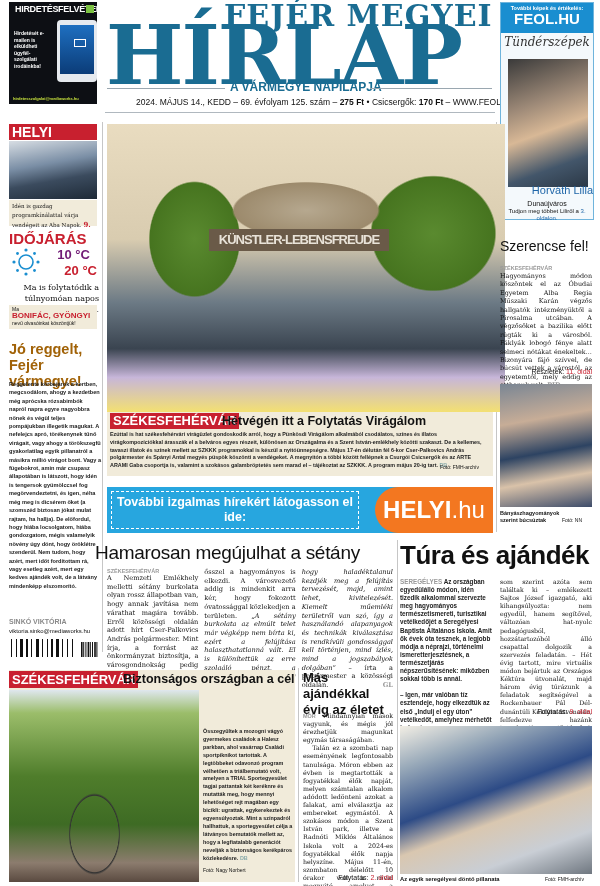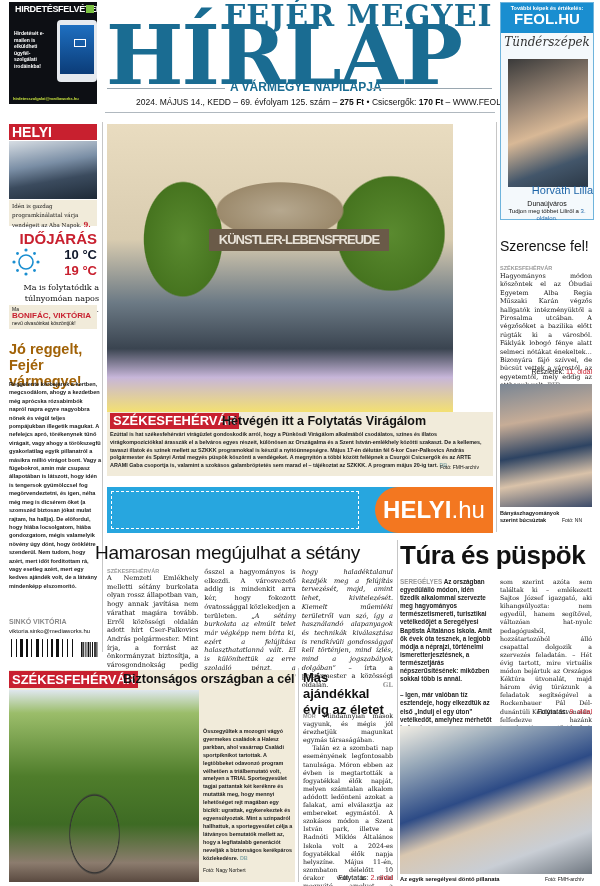--- a/index.html
+++ b/index.html
@@ -31,37 +31,37 @@
 #promo .name{position:absolute;top:181px;width:100%;text-align:right;font:11px "Liberation Sans",sans-serif;color:#1f66a8}
 #promo .city{position:absolute;top:197px;width:100%;text-align:center;font:7px "Liberation Sans",sans-serif}
 #promo .more{position:absolute;top:205px;width:100%;text-align:center;font:6px/7px "Liberation Sans",sans-serif}
 #promo .more span{color:#1f66a8}
 
 .redtag{background:#c8202f;color:#fff;font-weight:bold}
 #helyi{left:9px;top:124px;width:88px;height:16px;font:bold 14px/16px "Liberation Sans",sans-serif;padding-left:3px}
 #helyi-img{left:9px;top:141px;width:88px;height:58px;background:linear-gradient(170deg,#d7dde3 0%,#7a8ea5 40%,#3b4b5e 65%,#1e2a37 100%)}
 #helyi-cap{left:9px;top:200px;width:88px;height:26px;background:#f1ebda;font:5.5px/9px "DejaVu Serif",serif;padding:2px 3px}
 #helyi-cap span{color:#c8202f;font-weight:bold;font-size:7px}
-#weather-title{left:9px;top:230px;width:88px;text-align:right;font:bold 15px "Liberation Sans",sans-serif;color:#c8202f}
+#weather-title{left:9px;top:230px;width:88px;text-align:left;font:bold 15px "Liberation Sans",sans-serif;color:#c8202f}
 #sun{left:11px;top:247px;width:30px;height:30px}
-#t-min{left:50px;top:247px;width:47px;text-align:right;font:bold 13px "Liberation Sans",sans-serif;color:#0f172a}
+#t-min{left:50px;top:247px;width:47px;text-align:center;font:bold 13px "Liberation Sans",sans-serif;color:#701a75}
 #t-max{left:50px;top:263px;width:47px;text-align:right;font:bold 13px "Liberation Sans",sans-serif;color:#c8202f}
 #weather-txt{left:9px;top:282px;width:90px;text-align:right;font:8px/11px "DejaVu Serif",serif}
 #nameday{left:9px;top:305px;width:88px;height:24px;background:#f1ebda;padding:1px 3px}
 #nameday .ma{font:5px "Liberation Sans",sans-serif}
 #nameday .n{font:bold 8px "Liberation Sans",sans-serif;color:#c8202f;line-height:8px}
 #nameday .g{font:5px "Liberation Sans",sans-serif}
 #jo-title{left:9px;top:341px;width:92px;font:bold 14.5px/16px "Liberation Sans",sans-serif;color:#a16207}
 #jo-body{left:9px;top:380px;width:92px;font:5.6px/8.4px "Liberation Sans",sans-serif;font-weight:bold;color:#222;text-align:left}
 #author{left:9px;top:618px;font:bold 7px "Liberation Sans",sans-serif;color:#8a8a8a}
 #email{left:9px;top:628px;font:6px "Liberation Sans",sans-serif}
 #barcode{left:9px;top:639px;width:90px;height:22px}
 .vline{position:absolute;width:1px;background:#c6c6c6}
 
-#lead-img{left:107px;top:124px;width:346px;height:288px;background:
+#lead-img{left:107px;top:124px;width:398px;height:288px;background:
  radial-gradient(ellipse 30% 16% at 50% 30%,#b6a88f 0%,#9c8a6c 60%,transparent 62%),
  radial-gradient(ellipse 16% 28% at 22% 40%,#5a8a2f 0%,#46741f 70%,transparent 72%),
  radial-gradient(ellipse 22% 28% at 82% 38%,#5a8a2f 0%,#46741f 70%,transparent 72%),
  linear-gradient(180deg,#e9dcc0 0%,#d9ccb0 40%,#6c7a85 62%,#3a4450 78%,#c7b6d9 88%,#f3e072 100%)}
 #lead-img .sign{position:absolute;left:102px;top:105px;width:180px;height:22px;background:#6a5a48;color:#e8e2d8;font:bold 13px "Liberation Sans",sans-serif;text-align:center;line-height:22px;letter-spacing:-1px}
 #lead-bar{left:107px;top:412px;width:386px;height:64px;background:#f1ebda}
 #lead-tag{left:110px;top:413px;height:16px;font:bold 13px/16px "Liberation Sans",sans-serif;padding:0 3px}
 #lead-head{left:222px;top:413px;font:bold 12.5px/16px "Liberation Sans",sans-serif}
 #lead-body{left:110px;top:431px;width:380px;font:bold 5.4px/7.8px "Liberation Sans",sans-serif;color:#222}
 #lead-body .db{color:#8aa}
@@ -163,25 +163,25 @@
       <circle cx="15" cy="27" r="1.6"></circle>
       <circle cx="3" cy="15" r="1.6"></circle>
       <circle cx="27" cy="15" r="1.6"></circle>
       <circle cx="6.5" cy="6.5" r="1.4"></circle>
       <circle cx="23.5" cy="6.5" r="1.4"></circle>
       <circle cx="6.5" cy="23.5" r="1.4"></circle>
       <circle cx="23.5" cy="23.5" r="1.4"></circle>
     </g>
 </svg>
 <div id="t-min" class="abs">10 °C</div>
-<div id="t-max" class="abs">19 °C</div>
+<div id="t-max" class="abs">20 °C</div>
 <div id="weather-txt" class="abs">Ma is folytatódik a túlnyomóan napos idő.</div>
 <div id="nameday" class="abs">
   <div class="ma">Ma</div>
-  <div class="n">BONIFÁC, VIKTÓRIA</div>
+  <div class="n">BONIFÁC, GYÖNGYI</div>
   <div class="g">nevű olvasóinkat köszöntjük!</div>
 </div>
 <div id="jo-title" class="abs">Jó reggelt, Fejér vármegye!</div>
 <div id="jo-body" class="abs">Reggelente körbejárok a kertben, megcsodálom, ahogy a kezdetben még aprócska rózsabimbók napról napra egyre nagyobbra nőnek és végül teljes pompájukban illegetik magukat. A nefelejcs apró, törékenynek tűnő virágait, vagy ahogy a törökszegfű gyakorlatilag egyik pillanatról a másikra millió virágot bont. Vagy a fügebokrot, amin már csupasz állapotában is látszott, hogy idén is tengersok gyümölccsel fog megörvendeztetni, és igen, néha még meg is dicsérem őket (a szomszéd biztosan jókat mulat rajtam, ha hallja). De előfordul, hogy hiába locsolgatom, hiába gondozgatom, mégis valamelyik növény úgy dönt, hogy öröklétre szenderül. Nem tudom, hogy azért, mert időt fordítottam rá, vagy esetleg azért, mert egy kedves ajándék volt, de a látvány mindenképp elszomorító.</div>
 <div id="author" class="abs">SINKÓ VIKTÓRIA</div>
 <div id="email" class="abs">viktoria.sinko@mediaworks.hu</div>
 <svg id="barcode" class="abs" viewBox="0 0 90 22">
   <g fill="#111" id="bars">
       <rect x="2" y="0" width="1" height="18"></rect>
       <rect x="7" y="0" width="1" height="18"></rect>
@@ -216,39 +216,40 @@
   <div class="sign">KÜNSTLER-LEBENSFREUDE</div>
 </div>
 <div id="lead-bar" class="abs"></div>
 <div id="lead-tag" class="abs redtag">SZÉKESFEHÉRVÁR</div>
 <div id="lead-head" class="abs">Hétvégén itt a Folytatás Virágálom</div>
 <div id="lead-body" class="abs"><span>Ezúttal is hat székesfehérvári virágüzlet gondoskodik arról, hogy a Pünkösdi Virágálom alkalmából csodálatos, színes és illatos virágkompozíciókkal árasszák el a belváros egyes részeit, különösen az Országalma és a Szent István-emlékhely közötti szakaszt. De a kellemes, tavaszi illatok és színek mellett az SZKKK programokkal is készül a nyitóünnepségre. Május 17-én délután fél 6-kor Cser-Palkovics András polgármester és Spányi Antal megyés püspök köszönti a vendégeket. A megnyitón a többi között fellépnek a Csurgói Csicsergők és az ARTE ARAMI Gaba csoportja is, valamint a szokásos galambröptetés sem marad el – tájékoztat az SZKKK. A program május 20-ig tart.</span> <span class="db">DB</span></div>
 <div id="lead-credit" class="abs">Fotó: FMH-archív</div>
 
 <div id="banner" class="abs">
   <div class="dash"></div>
+  <div class="t">További izgalmas hírekért látogasson el ide:</div>
   <div class="pill"><b>HELYI</b><span>.hu</span></div>
 </div>
 
 <div id="sz-title" class="abs">Szerencse fel!</div>
 <div id="sz-tag" class="abs">SZÉKESFEHÉRVÁR</div>
 <div id="sz-body" class="abs"><span>Hagyományos módon köszöntek el az Óbudai Egyetem Alba Regia Műszaki Karán végzős hallgatók intézményüktől a Pirosalma utcában. A végzősöket a bazilika előtt rúgták ki a városból. Fáklyák lobogó fénye alatt selmeci nótákat énekeltek… Bizonyára fájó szívvel, de búcsút vettek a várostól, az egyetemtől, mely eddig az otthonuk volt.</span> <span class="pid">PID</span></div>
 <div id="sz-more" class="abs"><span style="color:#111">Részletek: </span><span>11. oldal</span></div>
 <div id="sz-img" class="abs"></div>
 <div id="sz-cap" class="abs" style="width:60px">Bányászhagyományok szerint búcsúztak</div>
 <div id="sz-foto" class="abs">Fotó: NN</div>
 
 <div id="ham-title" class="abs">Hamarosan megújulhat a sétány</div>
 <div id="ham-cols" class="abs">
   <div><div class="tag">SZÉKESFEHÉRVÁR</div><span>A Nemzeti Emlékhely melletti sétány burkolata olyan rossz állapotban van, hogy annak javítása nem várathat magára tovább. Erről közösségi oldalán adott hírt Cser-Palkovics András polgármester. Mint írja, a forrást az önkormányzat biztosítja, a városgondnokság pedig előbb a tervezést, majd</span></div>
   <div><span>ősszel a hagyományos is elkezdi. A városvezető addig is mindenkit arra kér, hogy fokozott óvatossággal közlekedjen a területen. </span><i>„A sétány burkolata az elmúlt telet már végképp nem bírta ki, ezért a felújítása halaszthatatlanná vált. El is különítettük az erre szolgáló pénzt, a Városgondnokság pedig megkapta a feladatot,</i></div>
   <div><i>hogy haladéktalanul kezdjék meg a felújítás tervezését, majd, amint lehet, kivitelezését. Kiemelt műemléki területről van szó, így a használandó alapanyagok és technikák kiválasztása is rendkívüli gondossággal kell történjen, mind ízlés, mind a jogszabályok dolgában”</i><span> – írta a polgármester a közösségi oldalán.</span> <span class="gl">GL</span></div>
 </div>
 
-<div id="tura-title" class="abs">Túra és püspök</div>
+<div id="tura-title" class="abs">Túra és ajándék</div>
 <div id="tura-c1" class="abs"><span class="tag">SEREGÉLYES</span><span> Az országban egyedülálló módon, idén tizedik alkalommal szervezte meg hagyományos természetismereti, turisztikai vetélkedőjét a Seregélyesi Baptista Általános Iskola. Amit ők évek óta tesznek, a legjobb módja a néprajzi, történelmi ismeretterjesztésnek, a természetjárás népszerűsítésének: miközben sokkal több is annál.</span><br><br><span>– Igen, már valóban tíz esztendeje, hogy elkezdtük az első „Indulj el egy úton” vetélkedőt, amelyhez mérhetőt tudomá-</span></div>
 <div id="tura-c2" class="abs"><span>som szerint azóta sem találtak ki – emlékezett Sajtos József igazgató, aki kihangsúlyozta: nem egyedül, hanem segítővel, változóan hat-nyolc pedagógusból, hozzátartozóból álló csapattal dolgozik a szervezés feladatán. – Hét évig tartott, mire virtuális módon bejártuk az Országos Kéktúra útvonalát, majd három évig túrázunk a feladatok segítségével a Rockenbauer Pál Dél-dunántúli Kéktúra útvonalán, felfedezve hazánk természeti, történelmi, néprajzi, turisztikai érdekességeit, látnivalóit.</span> <span class="tt">TT</span></div>
 <div id="tura-more" class="abs"><span style="color:#111">Folytatás: </span><span>9. oldal</span></div>
 <div id="tura-img" class="abs"></div>
 <div id="tura-cap" class="abs">Az egyik seregélyesi döntő pillanata</div>
 <div id="tura-foto" class="abs">Fotó: FMH-archív</div>
 
 <div id="biz-bar" class="abs"></div>
 <div id="biz-img" class="abs"></div>
 <div id="biz-tag" class="abs redtag">SZÉKESFEHÉRVÁR</div>

